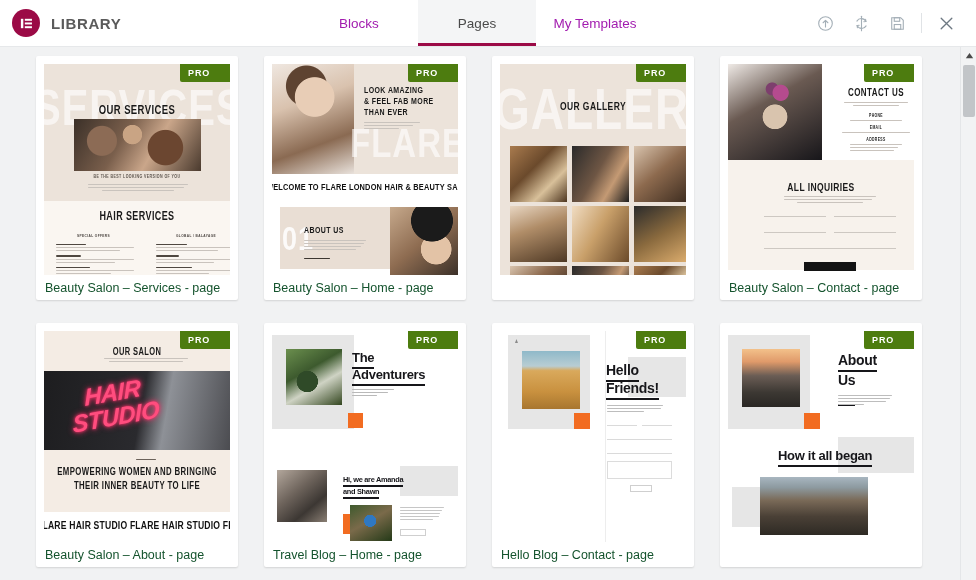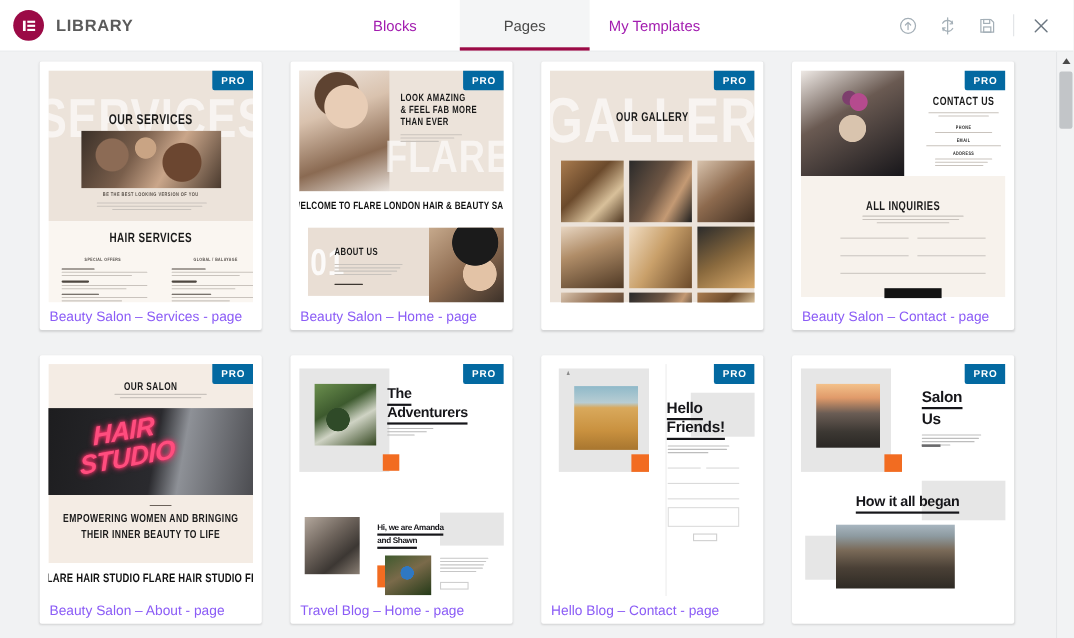--- a/index.html
+++ b/index.html
@@ -103,30 +103,30 @@
     position: relative;
     overflow: hidden;
     background: #fff;
   }
   .thumb {
     position: absolute; inset: 0;
     overflow: hidden;
   }
   .pro-badge {
     position: absolute; top: 0px; right: 0px;
-    background: #0369a1; color: #ffffff;
+    background: #4d7c0f; color: #ffffff;
     font-size: 9px; font-weight: bold; letter-spacing: 0.8px;
-    padding: 4px 7px 4px 8px;
+    padding: 4px 20px 4px 8px;
     z-index: 5; border-radius: 0 0 0 2px;
   }
   .card-caption {
     flex: 1;
     display: flex; align-items: center;
     padding-left: 9px;
-    font-size: 12.5px; color: #8b5cf6;
+    font-size: 12.5px; color: #14532d;
     white-space: nowrap; overflow: hidden;
   }
 
   
   .scrollbar {
     position: absolute; top: 47px; right: 0;
     width: 16px; height: 533px;
     background: #f2f3f4;
     border-left: 1px solid #e4e6e8;
     z-index: 9;
@@ -539,21 +539,21 @@
     </div>
 
     <div class="card">
       <div class="thumb-wrap">
         <div class="thumb">
           <div class="mini">
             <div class="blk" style="left:0;top:0;width:100%;height:100%;background:#ffffff;"></div>
             <div class="greybox" style="left:0;top:4px;width:82px;height:94px;"></div>
             <div class="photo p-canyon1" style="left:14px;top:18px;width:58px;height:58px;"></div>
             <div class="orange" style="left:76px;top:82px;width:16px;height:16px;"></div>
-            <div class="ul-head" style="left:110px;top:22px;font-size:14px;padding-bottom:1px;">Salon</div>
+            <div class="ul-head" style="left:110px;top:22px;font-size:14px;padding-bottom:1px;">About</div>
             <div class="ul-head" style="left:110px;top:42px;font-size:14px;padding-bottom:15px;">Us</div>
             <div class="lines" style="left:110px;top:64px;width:54px;">
               <i style="width:100%;background:#bdbdbd"></i>
                 <i style="width:96%;background:#bdbdbd"></i>
                 <i style="width:88%;background:#bdbdbd"></i>
                 <i style="width:48%;background:#bdbdbd"></i>
             </div>
             <div class="greybox" style="left:110px;top:106px;width:92px;height:36px;"></div>
             <div class="ul-head" style="left:50px;top:118px;font-size:13px;padding-bottom:1px;">How it all began</div>
             <div class="greybox" style="left:4px;top:156px;width:64px;height:40px;"></div>

